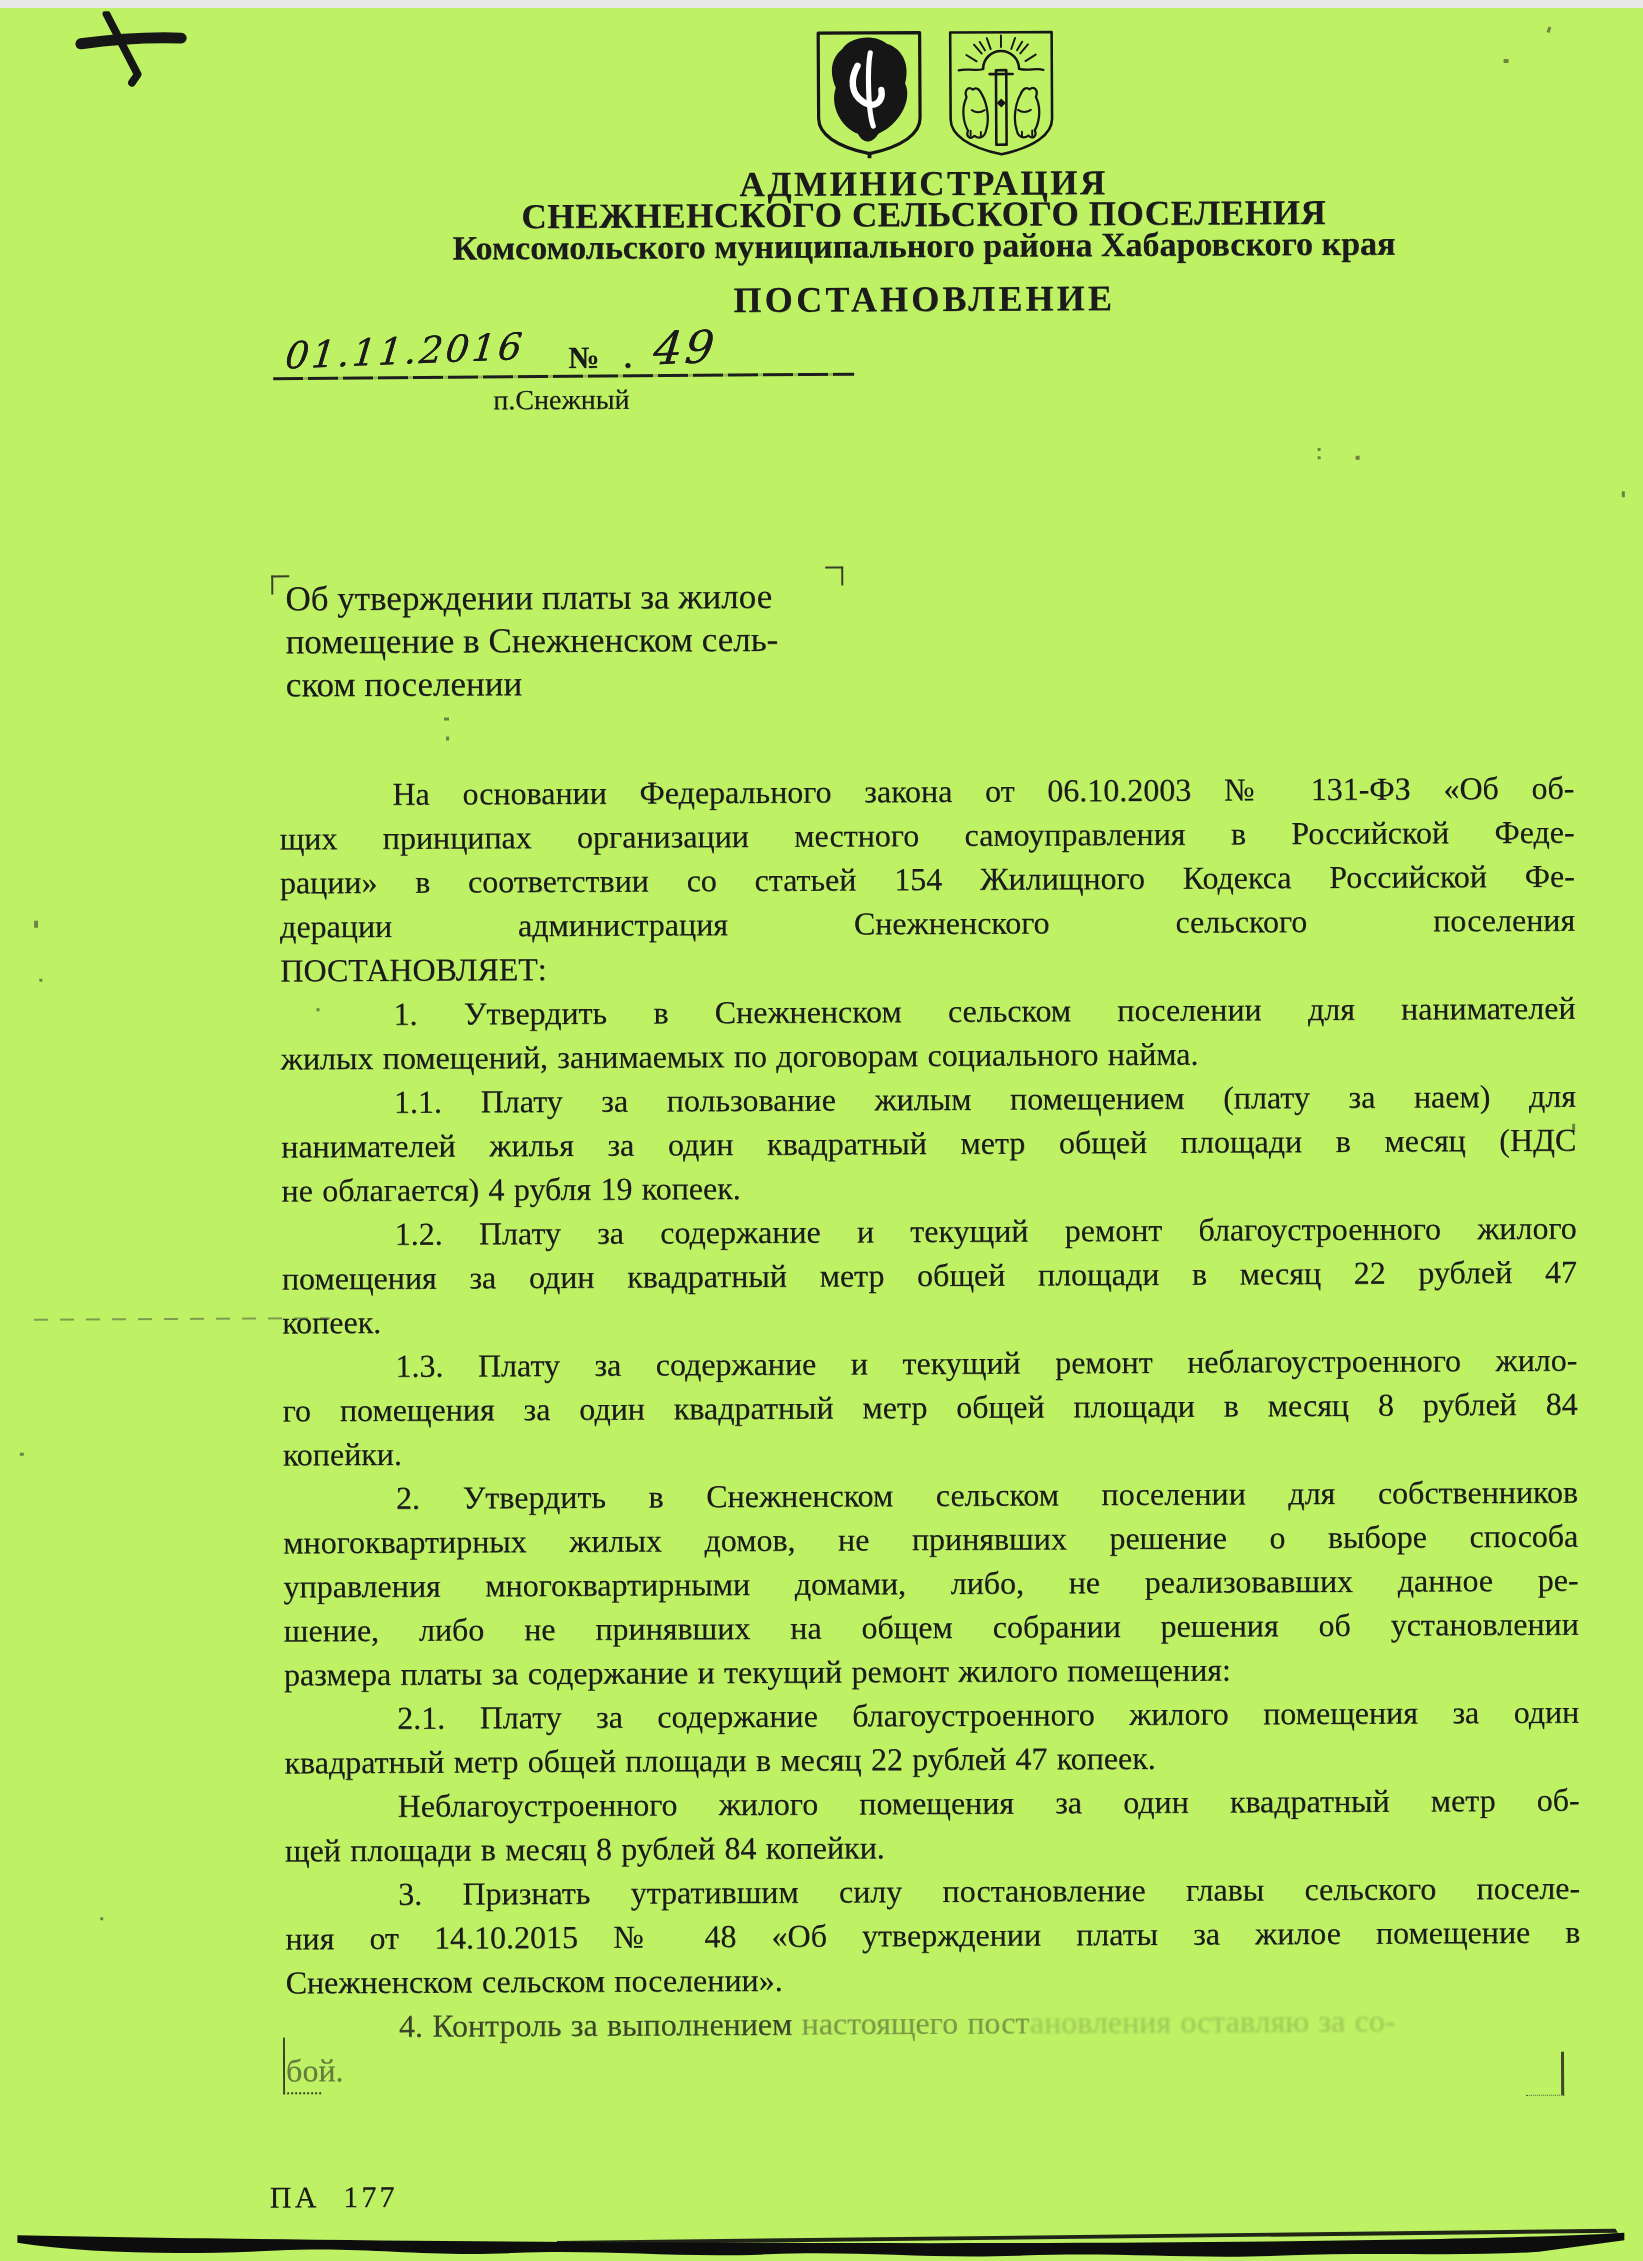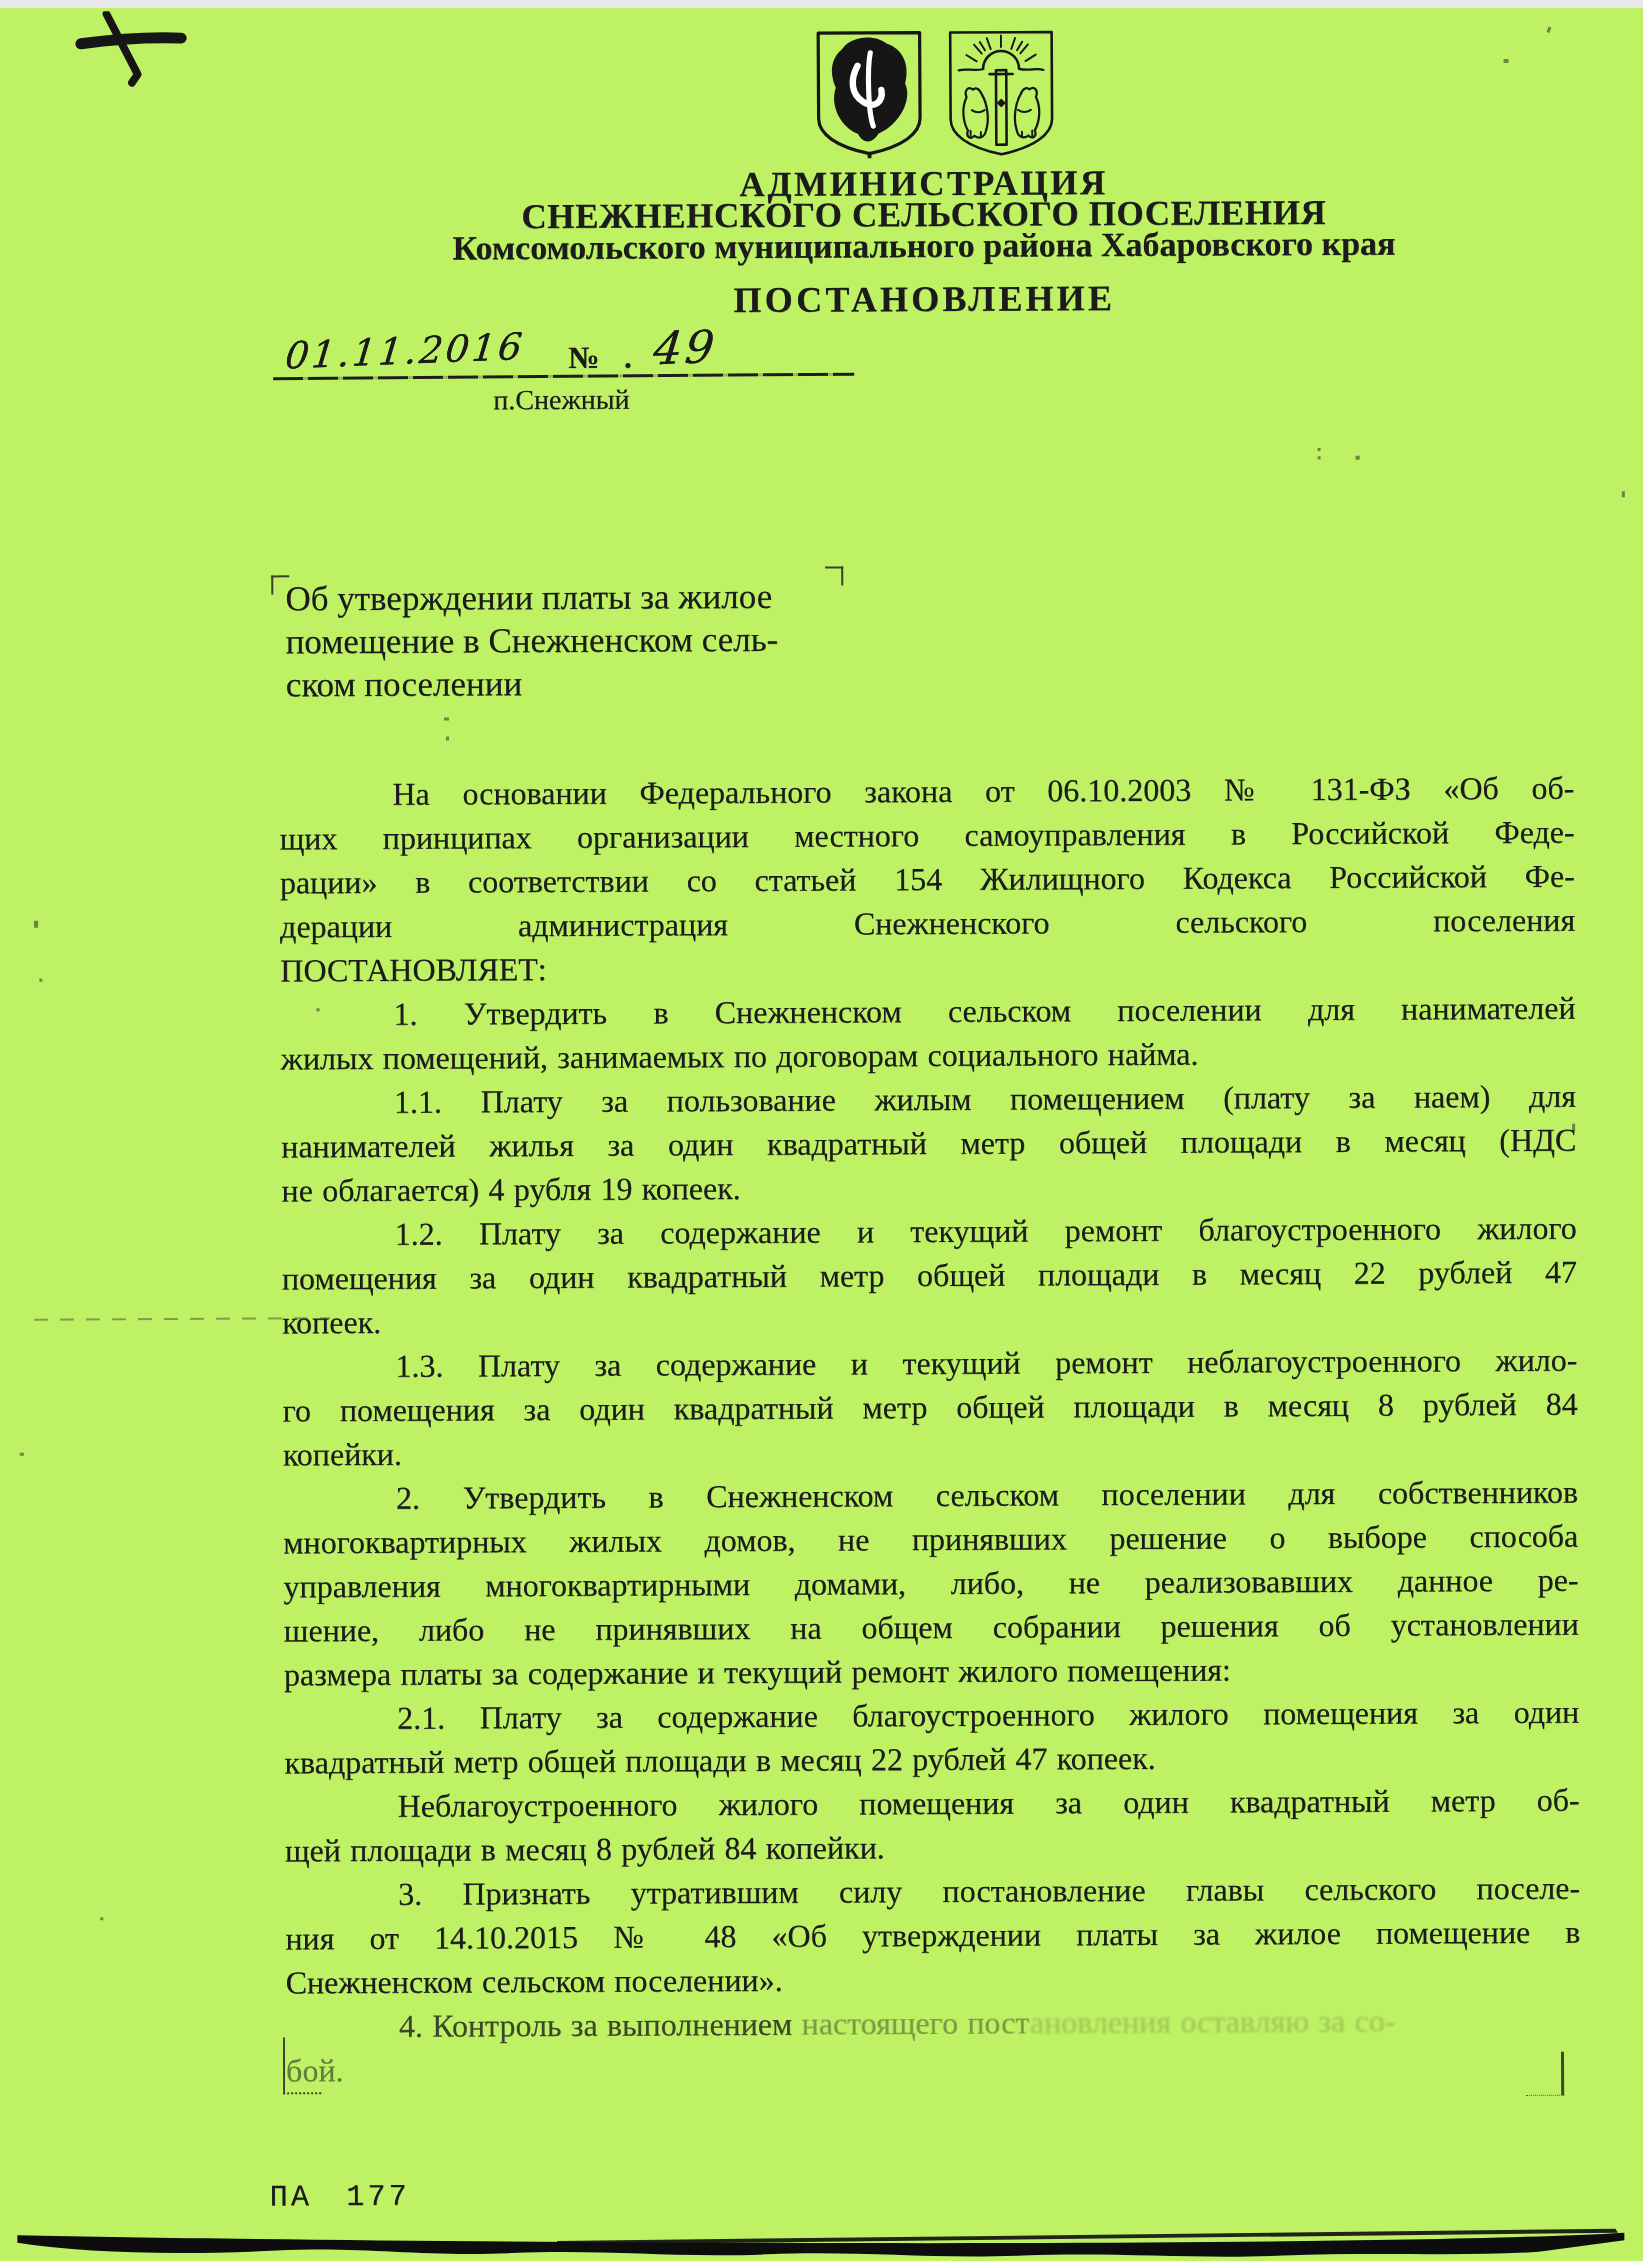--- a/index.html
+++ b/index.html
@@ -48,21 +48,21 @@
   .f1{opacity:.8;}
   .f2{opacity:.42;filter:blur(0.5px);}
   .f3{opacity:.2;filter:blur(1px);}
   .f4{opacity:.55;}
   
   .cm-bl{left:277px;top:2027px;width:36px;height:55px;
          border-left:2.6px solid #222;border-bottom:2.6px dotted #222;opacity:.85;}
   .cm-br{left:1520px;top:2048px;width:35px;height:43px;
          border-right:3.2px solid #1d1d1d;border-bottom:1.9px dotted #333;opacity:.8;}
   
-  .footer{left:263px;top:2170px;font-size:30px;letter-spacing:3.2px;word-spacing:13px;font-family:Liberation Mono, monospace;}
+  .footer{left:263px;top:2170px;font-size:30px;letter-spacing:3.2px;word-spacing:13px;}
   
   .noise{background:#2a2a2a;opacity:.55;}
   .dashline{left:32px;top:1307px;width:296px;height:1.9px;opacity:.45;
     background:repeating-linear-gradient(90deg,#333 0 14px,transparent 14px 26px);}
   svg .ink{stroke:#161616;fill:none;stroke-linecap:round;stroke-linejoin:round;}
 </style>
 </head>
 <body>
 
 <div class="page">

